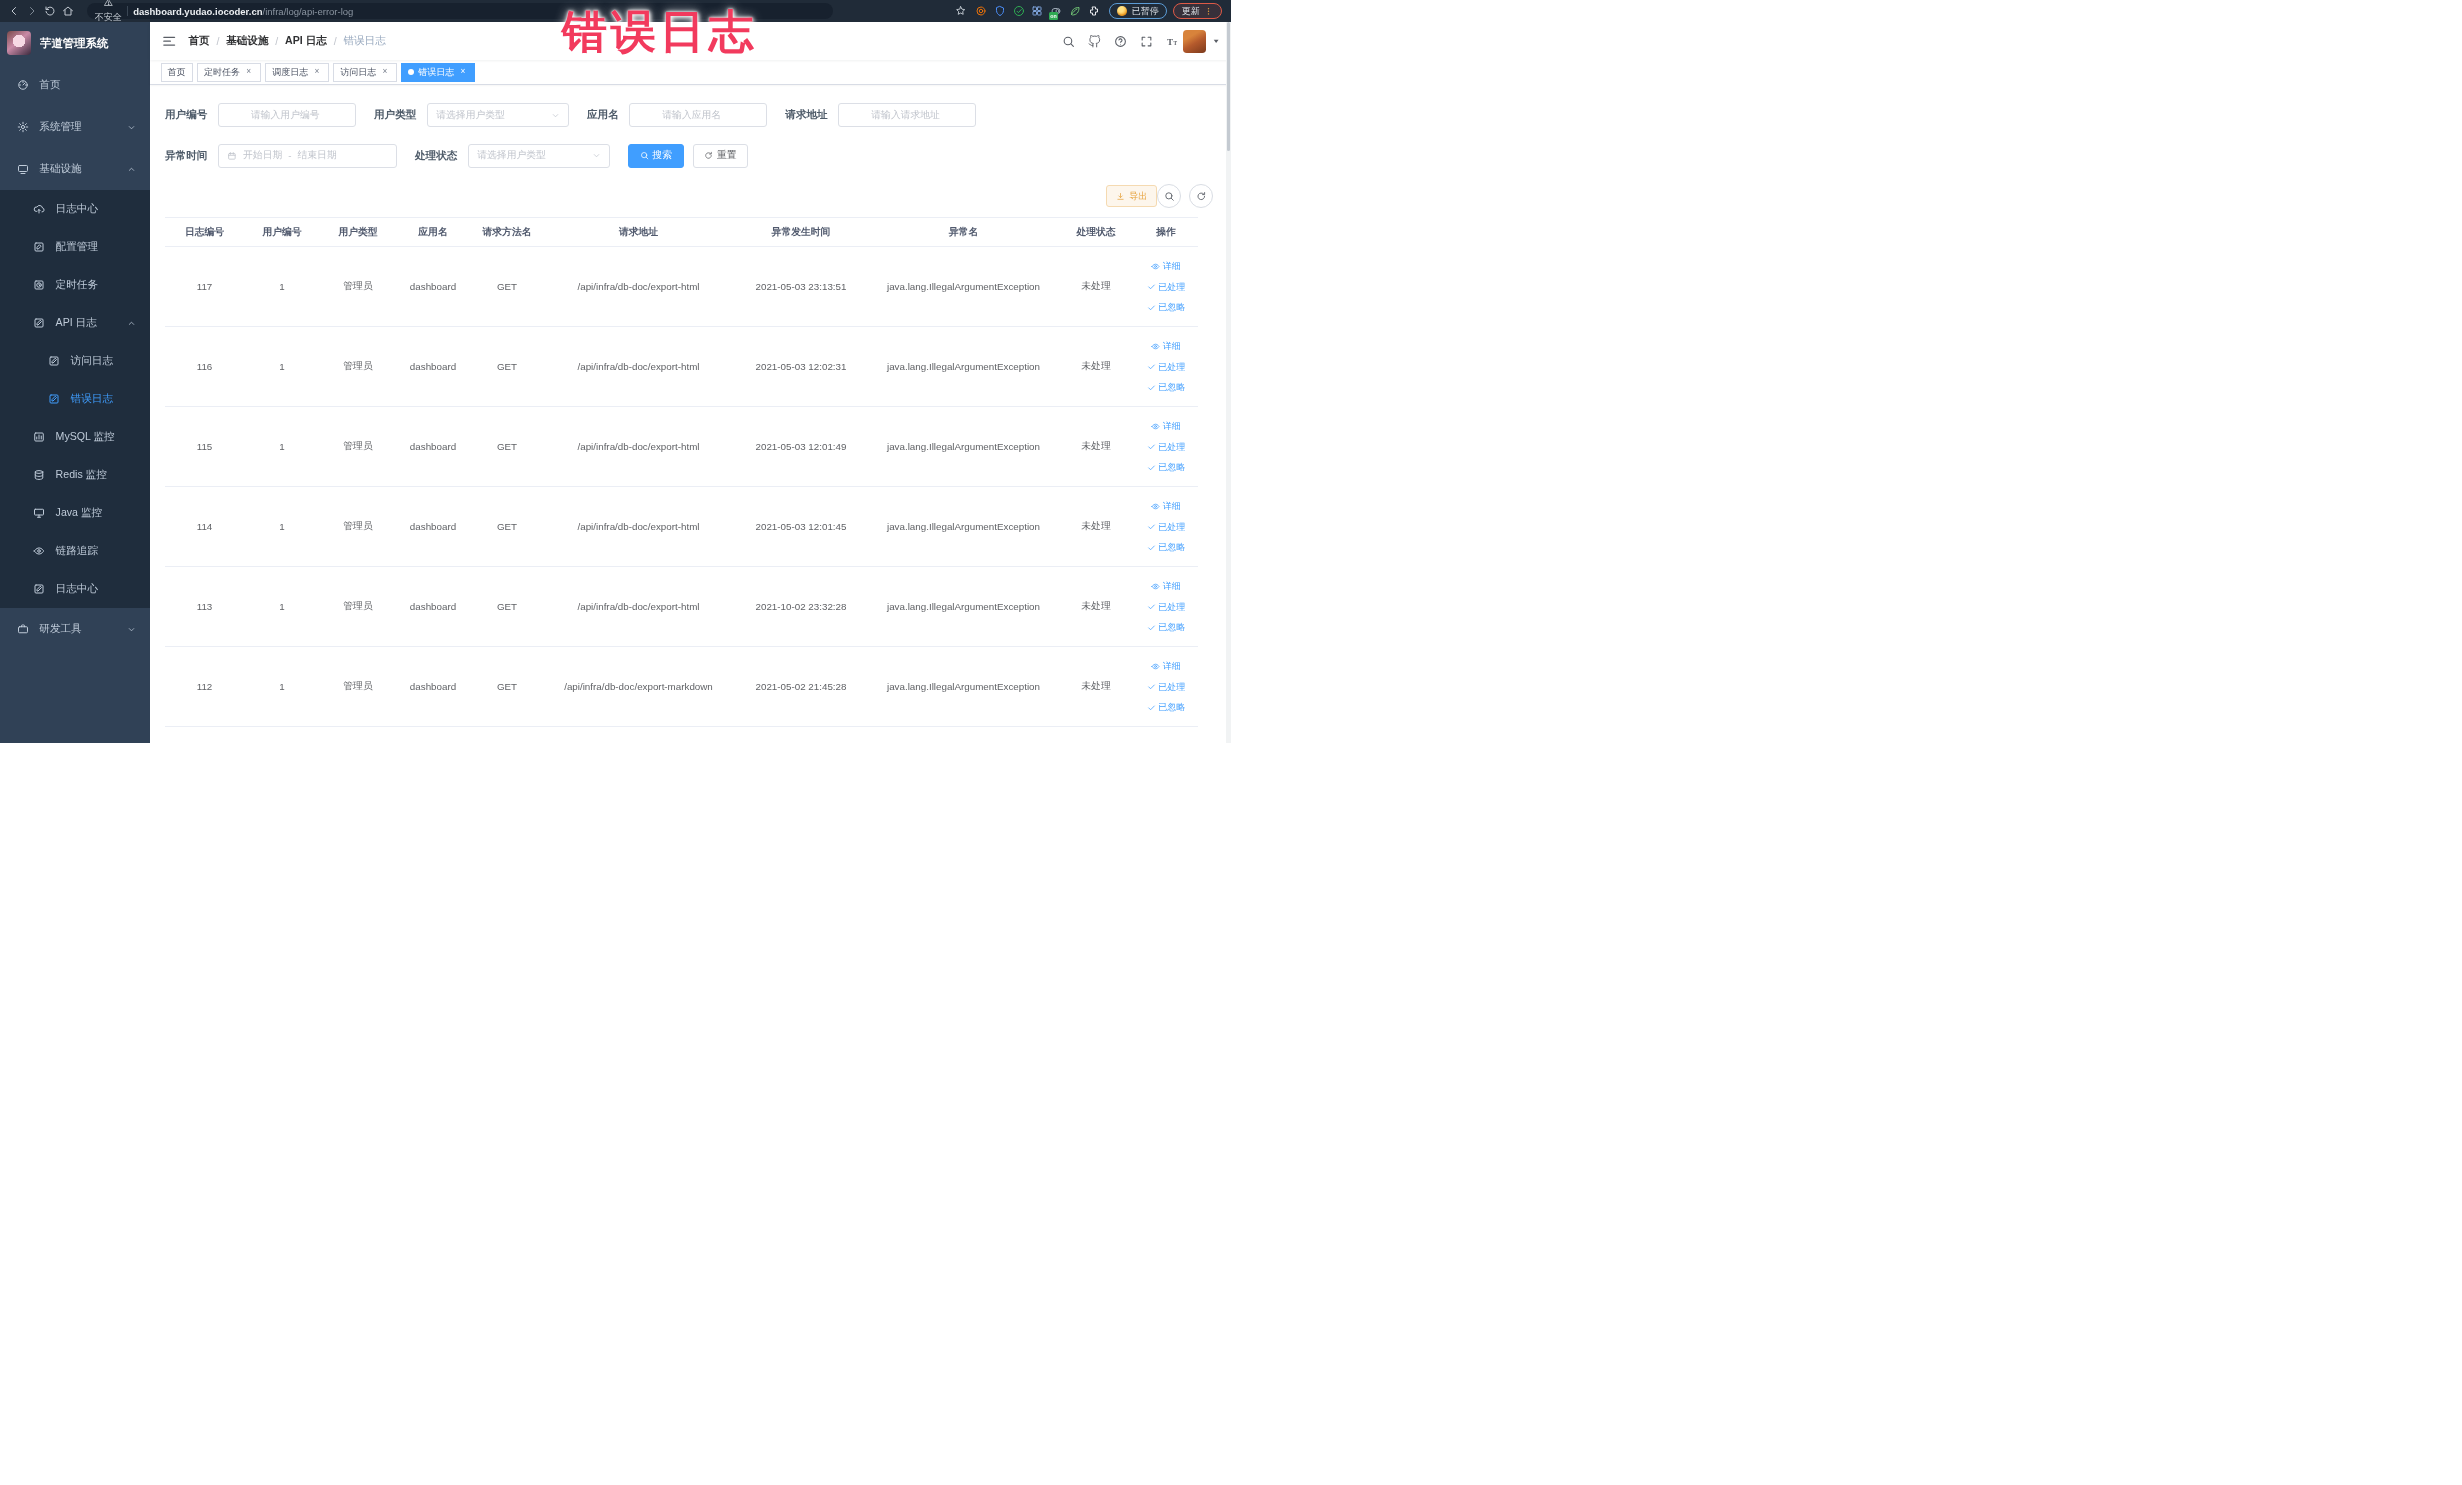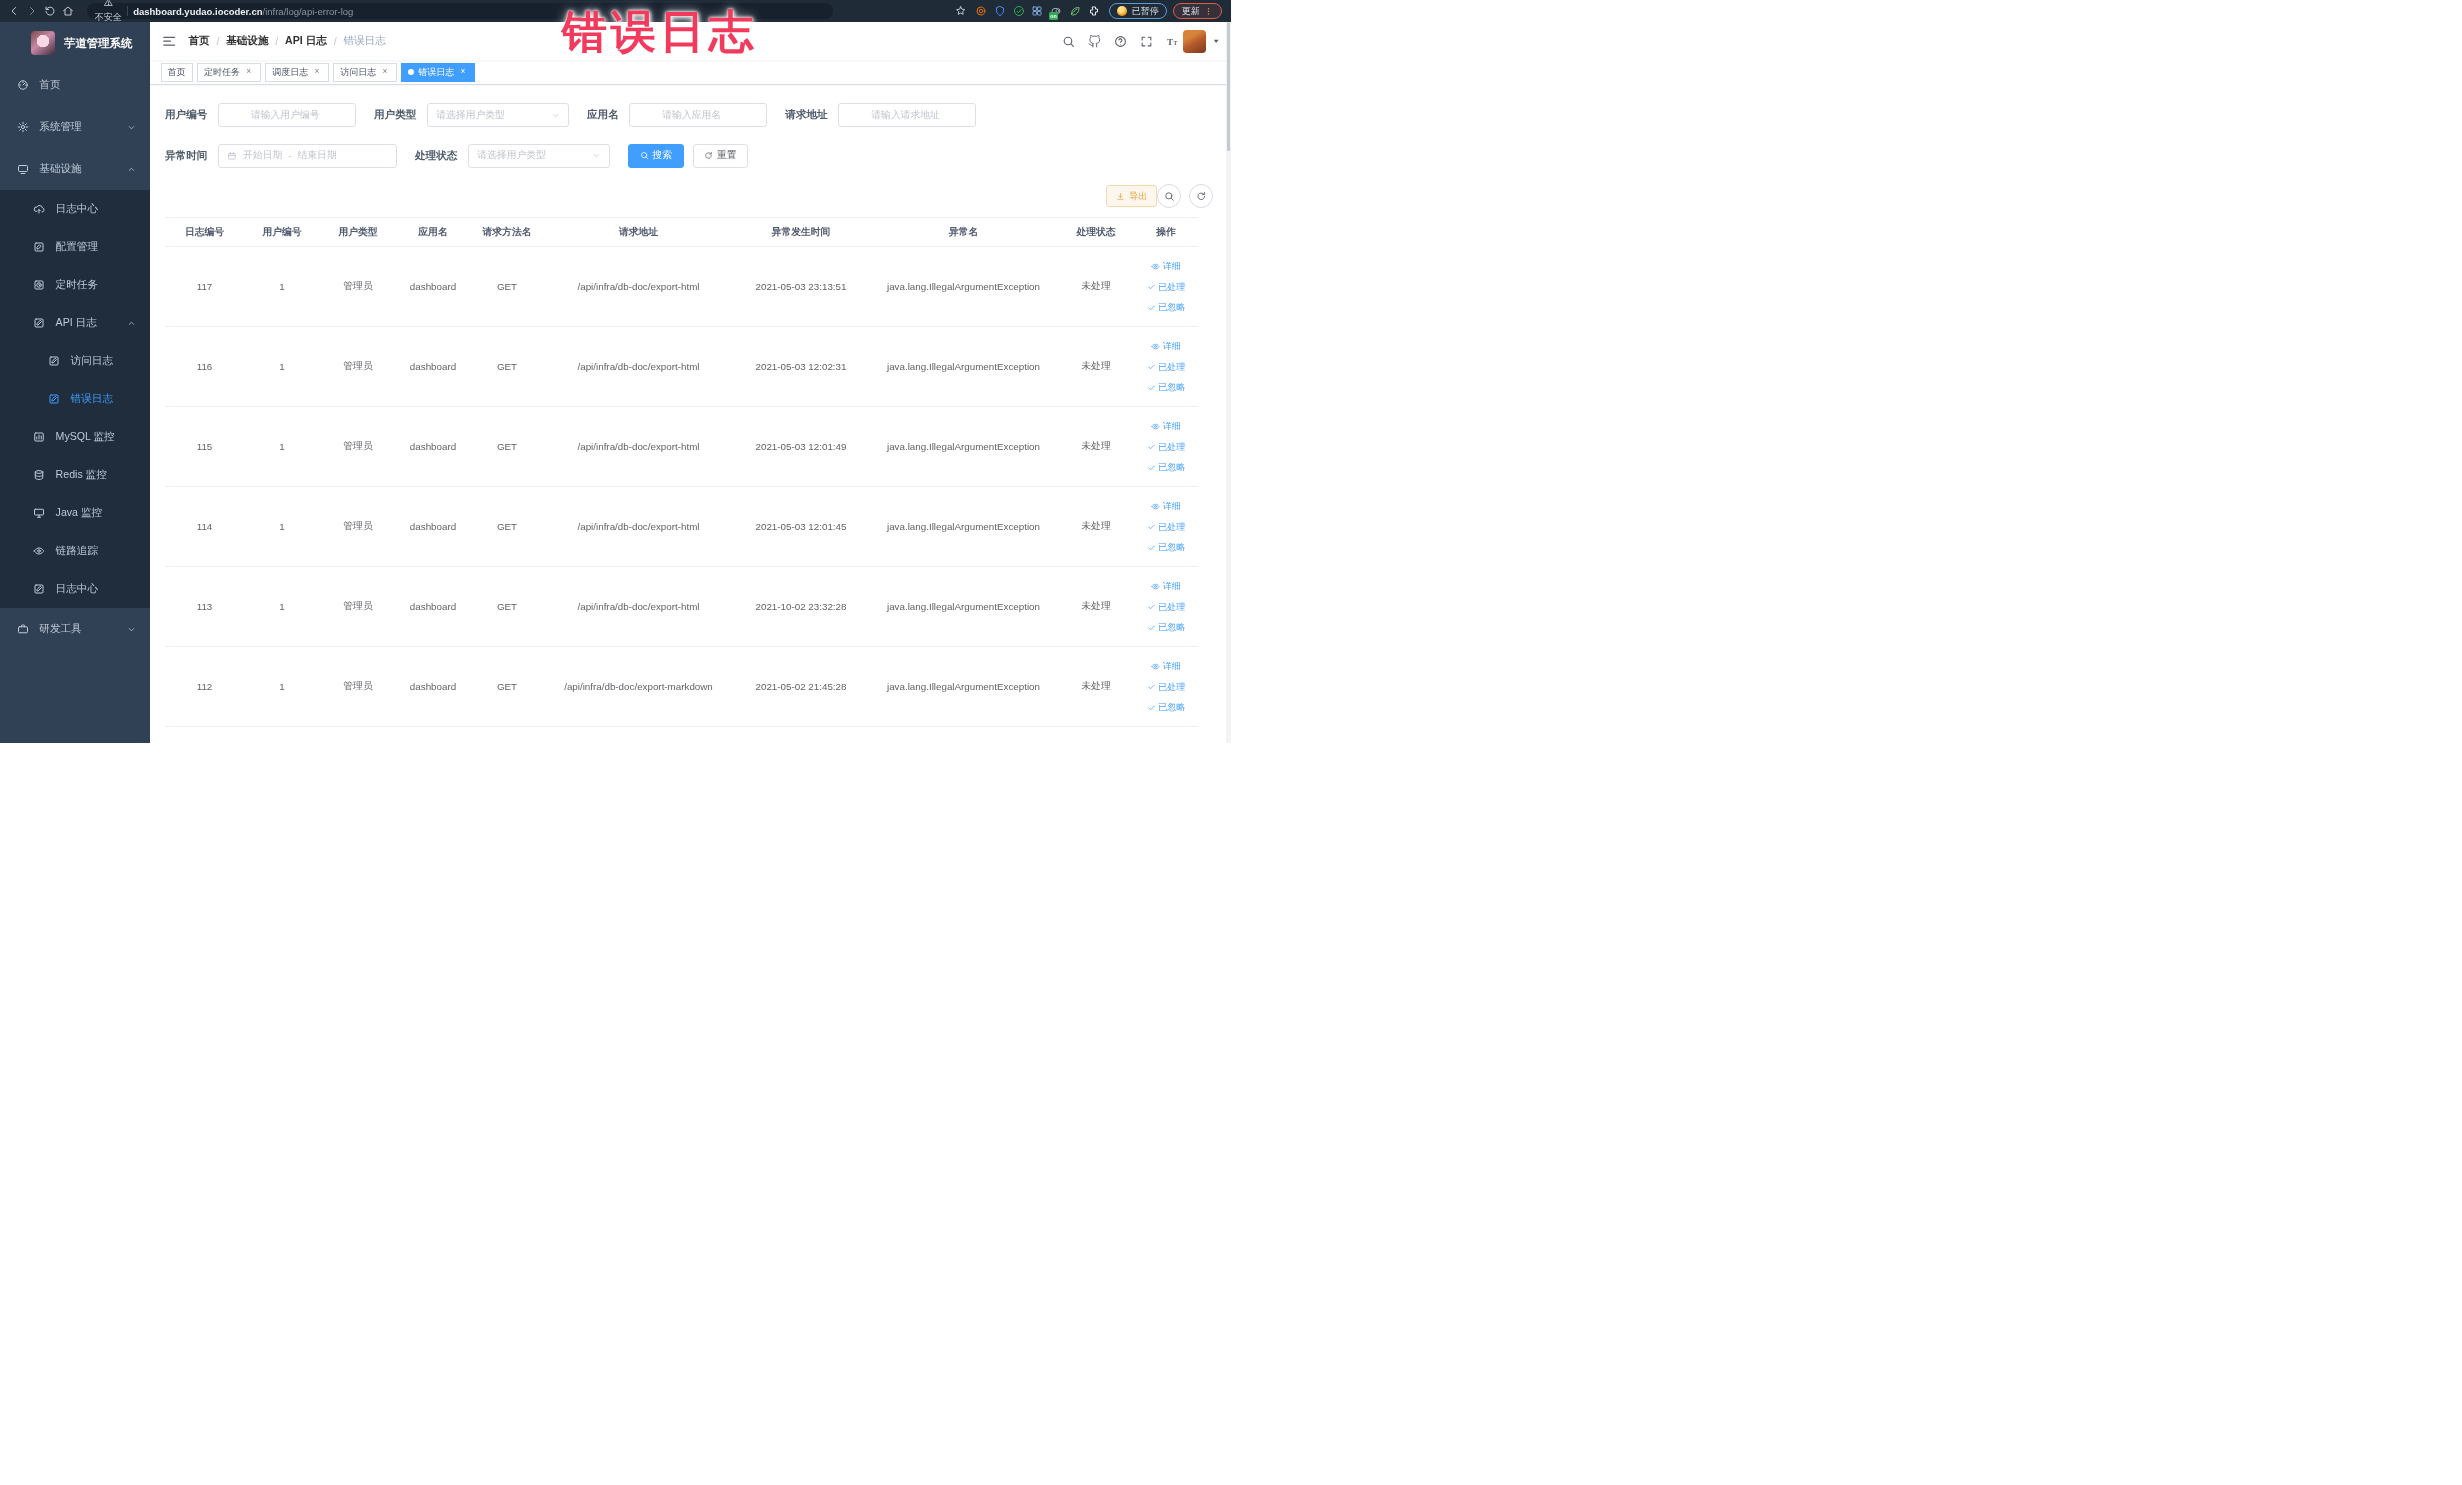--- a/index.html
+++ b/index.html
@@ -28,21 +28,21 @@
   .pill.paused { border:1.1px solid #5b9bd5; }
   .pill.update { border:1.1px solid #dd5a47; background:rgba(221,90,71,.12); margin-right:1.5px; }
   .emoji { width:9.8px; height:9.8px; border-radius:50%; background:radial-gradient(circle at 35% 32%,#ffe082 30%,#f6a623 75%); box-shadow:inset 0 -1.5px 1.5px rgba(180,90,0,.4); }
   .pill .dots { width:9px; height:10.6px; color:#e8a33d; }
 
   
   .app { display:flex; height:721px; }
 
   
   .sidebar { width:150px; flex:0 0 150px; background:#304156; color:#bfcbd9; overflow:hidden; }
-  .logo-row { height:42px; display:flex; align-items:center; padding-left:31px; gap:9px; }
+  .logo-row { height:42px; display:flex; align-items:center; padding-left:7px; gap:9px; }
   .logo-avatar { width:24px; height:24px; border-radius:3.8px; background:
       radial-gradient(circle at 50% 42%,#f7d9e4 0 34%,transparent 35%),
       linear-gradient(140deg,#7a4a4a,#c98aa6 45%,#3c2a3e); flex:0 0 24px; }
   .logo-title { color:#fff; font-weight:bold; font-size:11.4px; white-space:nowrap; }
   .mi { display:flex; align-items:center; height:42px; padding-left:16.7px; font-size:10.6px; cursor:pointer; position:relative; }
   .mi .ico { width:12px; height:12px; margin-right:10.6px; color:#bfcbd9; flex:0 0 12px; }
   .mi .lbl { flex:1; white-space:nowrap; }
   .mi .arrow { width:9px; height:9px; margin-right:13.6px; color:#bfcbd9; }
   .mi.l1, .mi.l2 { height:38px; background:#1f2d3d; }
   .mi.l1 { padding-left:33px; }

